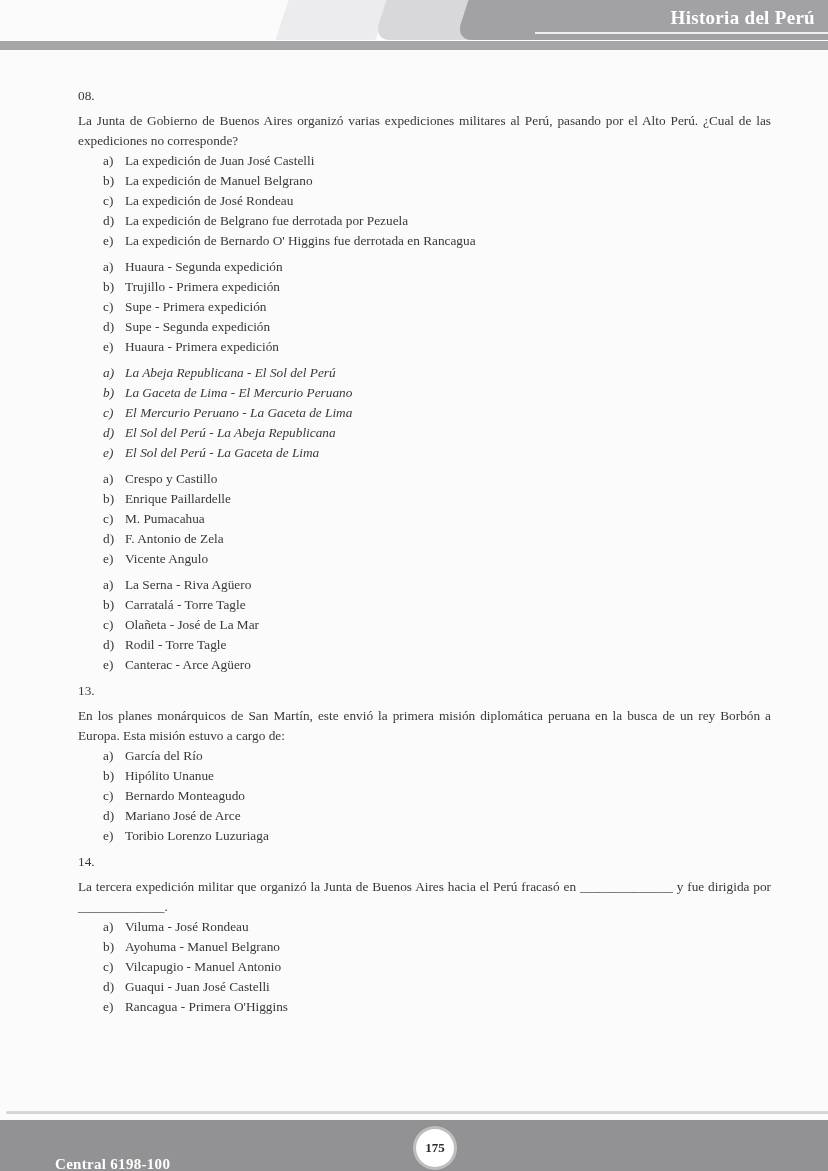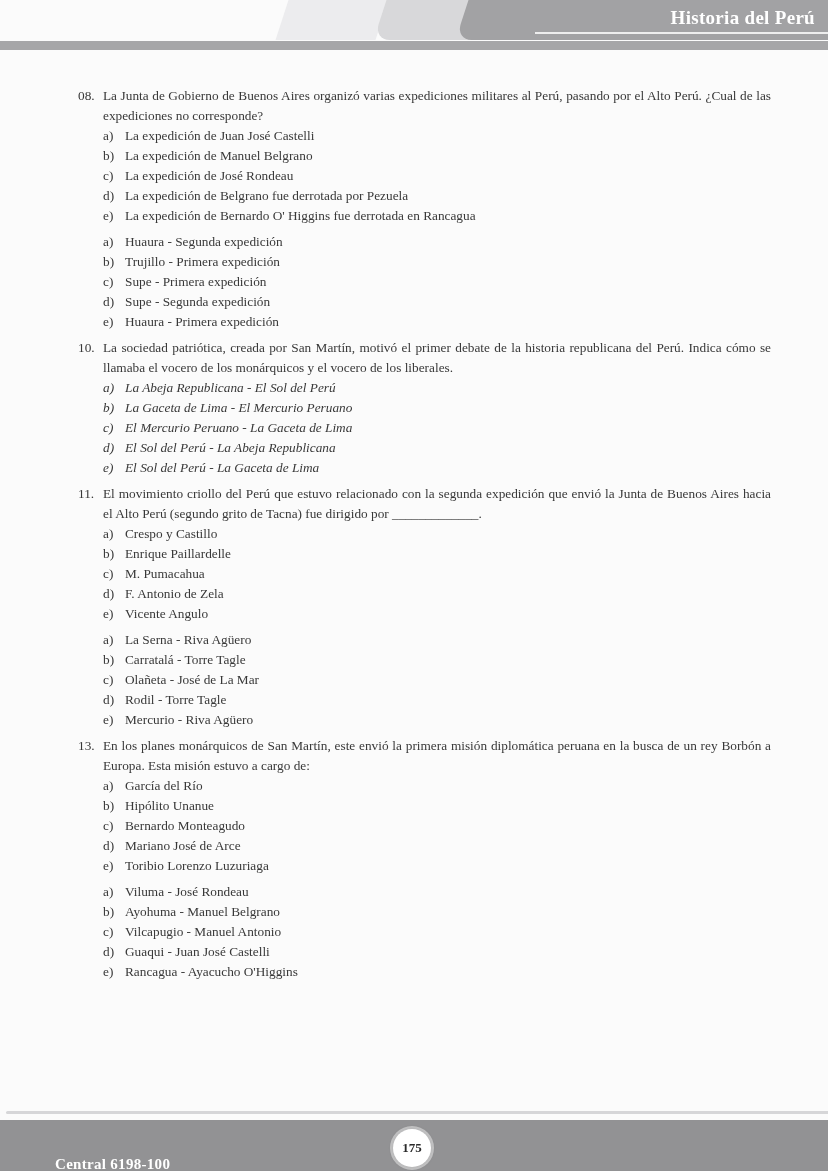--- a/index.html
+++ b/index.html
@@ -43,21 +43,21 @@
   .hdr-strip{
     position:absolute;top:41px;left:0;right:0;height:9px;
     background:#a6a6a8;
   }
   
   .content{
     position:absolute;top:86px;left:78px;width:693px;
     font-size:13.3px;line-height:20px;
   }
   .question{margin-bottom:6px;}
-  .q-row{display:flex;}
+  .q-row{display:flex;flex-direction:column;}
   .q-num{flex:0 0 25px;}
   .q-stem{flex:1;text-align:justify;}
   .opt-list{margin-left:25px;}
   .opt-row{display:flex;}
   .opt-row.italic{font-style:italic;}
   .opt-letter{flex:0 0 22px;}
   .opt-text{flex:1;}
   
   .ftr-topline{
     position:absolute;top:1111px;left:6px;right:0;height:3px;
@@ -71,21 +71,21 @@
     position:absolute;top:1136px;left:55px;
     font-size:15px;font-weight:bold;color:#ffffff;
     letter-spacing:0.3px;white-space:nowrap;margin-top:20px;
   }
   .ftr-grade{
     position:absolute;top:1133px;right:26px;
     font-size:24px;font-weight:bold;color:#ffffff;
     letter-spacing:0.4px;white-space:nowrap;margin-top:45px;
   }
   .page-badge{
-    position:absolute;top:1129px;left:393px;width:38px;height:38px;
+    position:absolute;top:1129px;left:416px;width:38px;height:38px;
     background:#ffffff;border-radius:50%;
     box-shadow:0 0 0 3px rgba(255,255,255,0.45), 0 0 4px rgba(0,0,0,0.25);
     display:flex;align-items:center;justify-content:center;
     font-size:13px;font-weight:bold;color:#2b2b2b;text-align:center;
   }
 </style>
 </head>
 <body>
 
 <div class="page">
@@ -155,24 +155,20 @@
     </div>
 
     <div class="opt-row">
       <div class="opt-letter">e)</div>
       <div class="opt-text">Huaura - Primera expedición</div>
     </div>
   </div>
     </div>
 
     <div class="question">
-      <div class="q-row">
-        <div class="q-num">10.</div>
-        <div class="q-stem">La sociedad patriótica, creada por San Martín, motivó el primer debate de la historia republicana del Perú. Indica cómo se llamaba el vocero de los monárquicos y el vocero de los liberales.</div>
-      </div>
       <div class="opt-list">
     <div class="opt-row italic">
       <div class="opt-letter">a)</div>
       <div class="opt-text">La Abeja Republicana - El Sol del Perú</div>
     </div>
 
     <div class="opt-row italic">
       <div class="opt-letter">b)</div>
       <div class="opt-text">La Gaceta de Lima - El Mercurio Peruano</div>
     </div>
@@ -188,24 +184,20 @@
     </div>
 
     <div class="opt-row italic">
       <div class="opt-letter">e)</div>
       <div class="opt-text">El Sol del Perú - La Gaceta de Lima</div>
     </div>
   </div>
     </div>
 
     <div class="question">
-      <div class="q-row">
-        <div class="q-num">11.</div>
-        <div class="q-stem">El movimiento criollo del Perú que estuvo relacionado con la segunda expedición que envió la Junta de Buenos Aires hacia el Alto Perú (segundo grito de Tacna) fue dirigido por _____________.</div>
-      </div>
       <div class="opt-list">
     <div class="opt-row">
       <div class="opt-letter">a)</div>
       <div class="opt-text">Crespo y Castillo</div>
     </div>
 
     <div class="opt-row">
       <div class="opt-letter">b)</div>
       <div class="opt-text">Enrique Paillardelle</div>
     </div>
@@ -244,21 +236,21 @@
       <div class="opt-text">Olañeta - José de La Mar</div>
     </div>
 
     <div class="opt-row">
       <div class="opt-letter">d)</div>
       <div class="opt-text">Rodil - Torre Tagle</div>
     </div>
 
     <div class="opt-row">
       <div class="opt-letter">e)</div>
-      <div class="opt-text">Mercurio - Riva Agüero</div>
+      <div class="opt-text">Canterac - Arce Agüero</div>
     </div>
   </div>
     </div>
 
     <div class="question">
       <div class="q-row">
         <div class="q-num">13.</div>
         <div class="q-stem">En los planes monárquicos de San Martín, este envió la primera misión diplomática peruana en la busca de un rey Borbón a Europa. Esta misión estuvo a cargo de:</div>
       </div>
       <div class="opt-list">
@@ -283,20 +275,24 @@
     </div>
 
     <div class="opt-row">
       <div class="opt-letter">e)</div>
       <div class="opt-text">Toribio Lorenzo Luzuriaga</div>
     </div>
   </div>
     </div>
 
     <div class="question">
+      <div class="q-row">
+        <div class="q-num">14.</div>
+        <div class="q-stem">La tercera expedición militar que organizó la Junta de Buenos Aires hacia el Perú fracasó en ______________ y fue dirigida por _____________.</div>
+      </div>
       <div class="opt-list">
     <div class="opt-row">
       <div class="opt-letter">a)</div>
       <div class="opt-text">Viluma - José Rondeau</div>
     </div>
 
     <div class="opt-row">
       <div class="opt-letter">b)</div>
       <div class="opt-text">Ayohuma - Manuel Belgrano</div>
     </div>
@@ -306,21 +302,21 @@
       <div class="opt-text">Vilcapugio - Manuel Antonio</div>
     </div>
 
     <div class="opt-row">
       <div class="opt-letter">d)</div>
       <div class="opt-text">Guaqui - Juan José Castelli</div>
     </div>
 
     <div class="opt-row">
       <div class="opt-letter">e)</div>
-      <div class="opt-text">Rancagua - Ayacucho O'Higgins</div>
+      <div class="opt-text">Rancagua - Primera O'Higgins</div>
     </div>
   </div>
     </div>
   </div>
 
   <div class="ftr-topline"></div>
   <div class="ftr-band"></div>
   <div class="ftr-phone">Central 6198-100</div>
   <div class="page-badge">
     <span>175</span>

